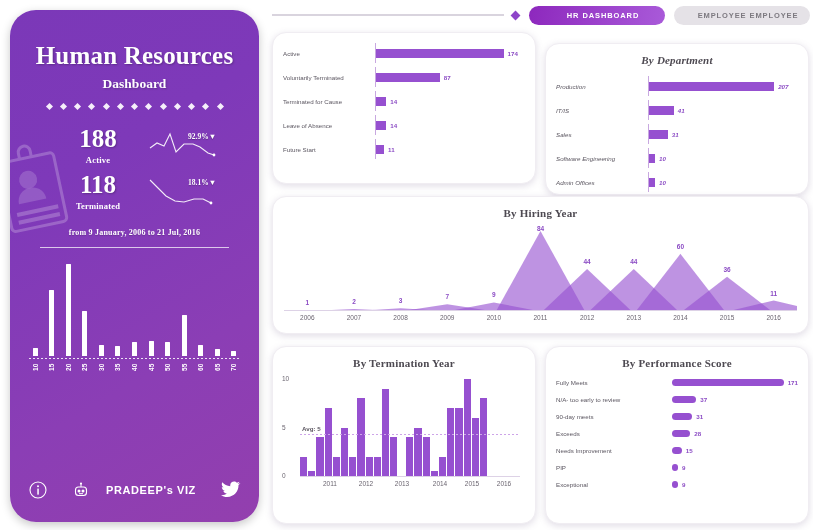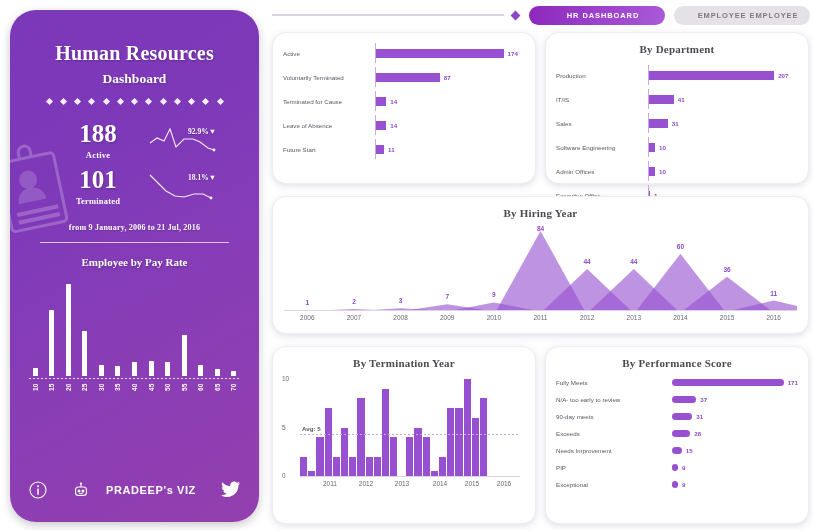--- a/index.html
+++ b/index.html
@@ -22,21 +22,21 @@
     color: #fff;
   }
   .badge-watermark {
     position: absolute; left: -16px; top: 132px;
     width: 88px; height: 92px; opacity: .22;
     pointer-events: none;
   }
   .lp-title {
     margin-top: 32px; text-align: center;
     font-family: "Liberation Serif", serif;
-    font-weight: bold; font-size: 20px; letter-spacing:.2px;
+    font-weight: bold; font-size: 25px; letter-spacing:.2px;
     text-shadow: 1px 1px 2px rgba(0,0,0,.25);
   }
   .lp-sub {
     margin-top: 6px; text-align:center;
     font-family: "Liberation Serif", serif;
     font-weight: bold; font-size: 13.5px;
     text-shadow: 1px 1px 2px rgba(0,0,0,.22);
   }
   .diamond-row {
     margin: 12px auto 0; width: 176px;
@@ -127,21 +127,21 @@
   .card {
     position:absolute; background:#fff; border-radius: 14px;
     box-shadow: 0 2px 7px rgba(120,100,140,.22);
     border: 1px solid #f0edf2;
   }
   .card-title {
     text-align:center; font-family:"Liberation Serif", serif; font-weight:bold;
     color:#4e4a52; font-size: 11px; padding-top: 10px; letter-spacing: .2px;
   }
   #card-status { left: 4px; top: 32px; width: 264px; height: 152px; }
-  #card-dept   { left: 277px; top: 32px; width: 264px; height: 152px; }
+  #card-dept   { left: 277px; top: 43px; width: 264px; height: 152px; font-style: italic; }
   #card-hire   { left: 4px; top: 196px; width: 537px; height: 138px; }
   #card-term   { left: 4px; top: 346px; width: 264px; height: 178px; }
   #card-perf   { left: 277px; top: 346px; width: 264px; height: 178px; }
 
   
   .hbars { padding: 8px 10px 0 10px; }
   .hbar-row { display:flex; align-items:center; height: 24px; }
   .hbar-label { width: 92px; font-size: 6.2px; color:#5b5660; padding-right: 4px; }
   .hbar-track { flex: 1; position:relative; height: 100%; display:flex; align-items:center; }
   .hbar-axis { position:absolute; left:0; top:2px; bottom:2px; width:1px; background:#c8a8e0; }
@@ -219,41 +219,40 @@
       <span class="diamond"></span>
       <span class="diamond"></span>
     </div>
 
     <div class="kpi-wrap">
       <div class="kpi-block k1">
         <div class="kpi-num">188</div>
         <div class="kpi-lab">Active</div>
       </div>
       <div class="kpi-block k2">
-        <div class="kpi-num">101</div>
+        <div class="kpi-num">118</div>
         <div class="kpi-lab">Terminated</div>
       </div>
 
       <svg class="spark s1" viewBox="0 0 70 36">
         <polyline points="2,20 9,15 16,18 22,6 28,24 36,16 45,16 52,19 60,25 66,27" fill="none" stroke="#ffffff" stroke-width="1.1" opacity=".9"></polyline>
         <circle cx="66" cy="27" r="1.4" fill="#ffffff"></circle>
       </svg>
       <svg class="spark s2" viewBox="0 0 70 36">
         <polyline points="2,6 10,14 18,22 27,27 36,28 46,25 55,25 63,29" fill="none" stroke="#ffffff" stroke-width="1.1" opacity=".9"></polyline>
         <circle cx="63" cy="29" r="1.4" fill="#ffffff"></circle>
       </svg>
 
       <div class="spark-pct p1">92.9%▼</div>
       <div class="spark-pct p2">18.1%▼</div>
     </div>
 
     <div class="date-range">from 9 January, 2006 to 21 Jul, 2016</div>
     <div class="hr-line"></div>
 
-    <div class="payrate-title">Employee by Pay Rate</div>
     <div class="payrate-chart" id="payrate-chart">
         <div class="pr-col">
           <div class="pr-bar" style="height: 8.23881px;"></div>
         </div>
         <div class="pr-col">
           <div class="pr-bar" style="height: 65.9104px;"></div>
         </div>
         <div class="pr-col">
           <div class="pr-bar" style="height: 92px;"></div>
         </div>

